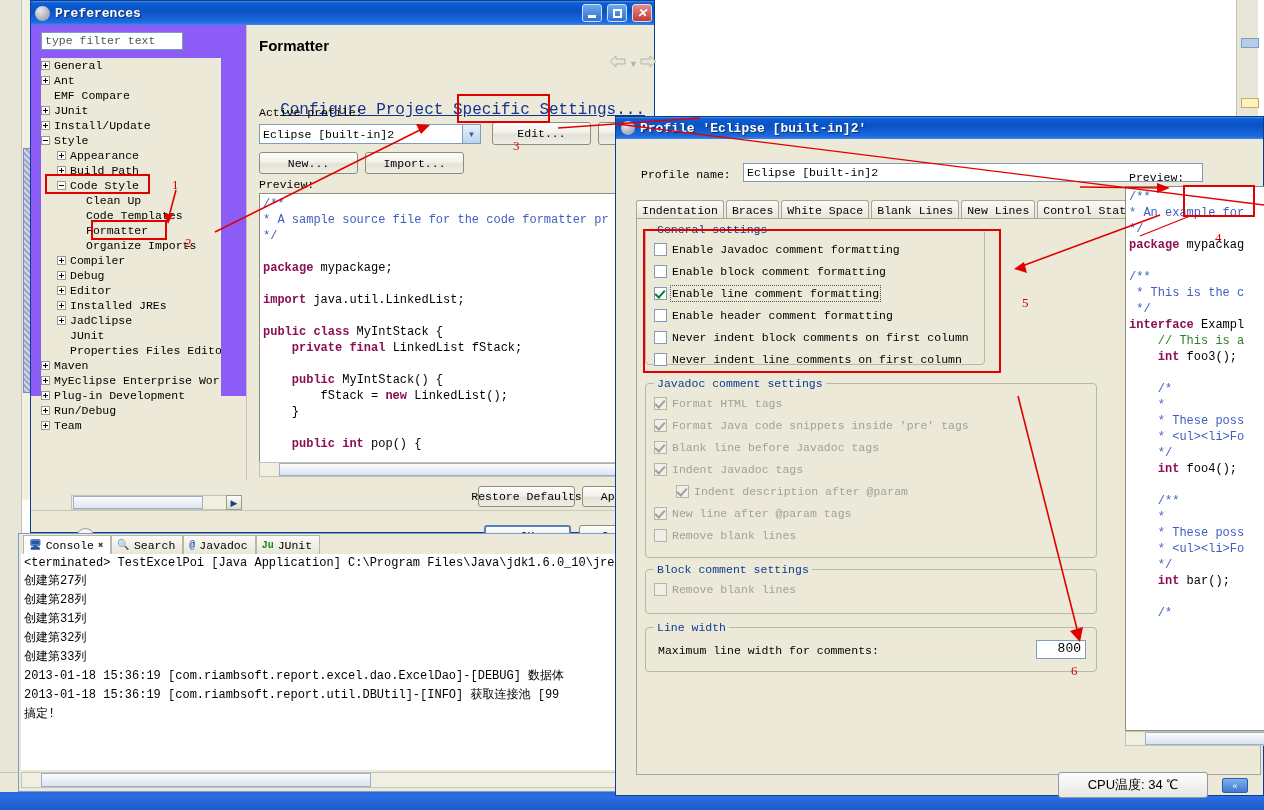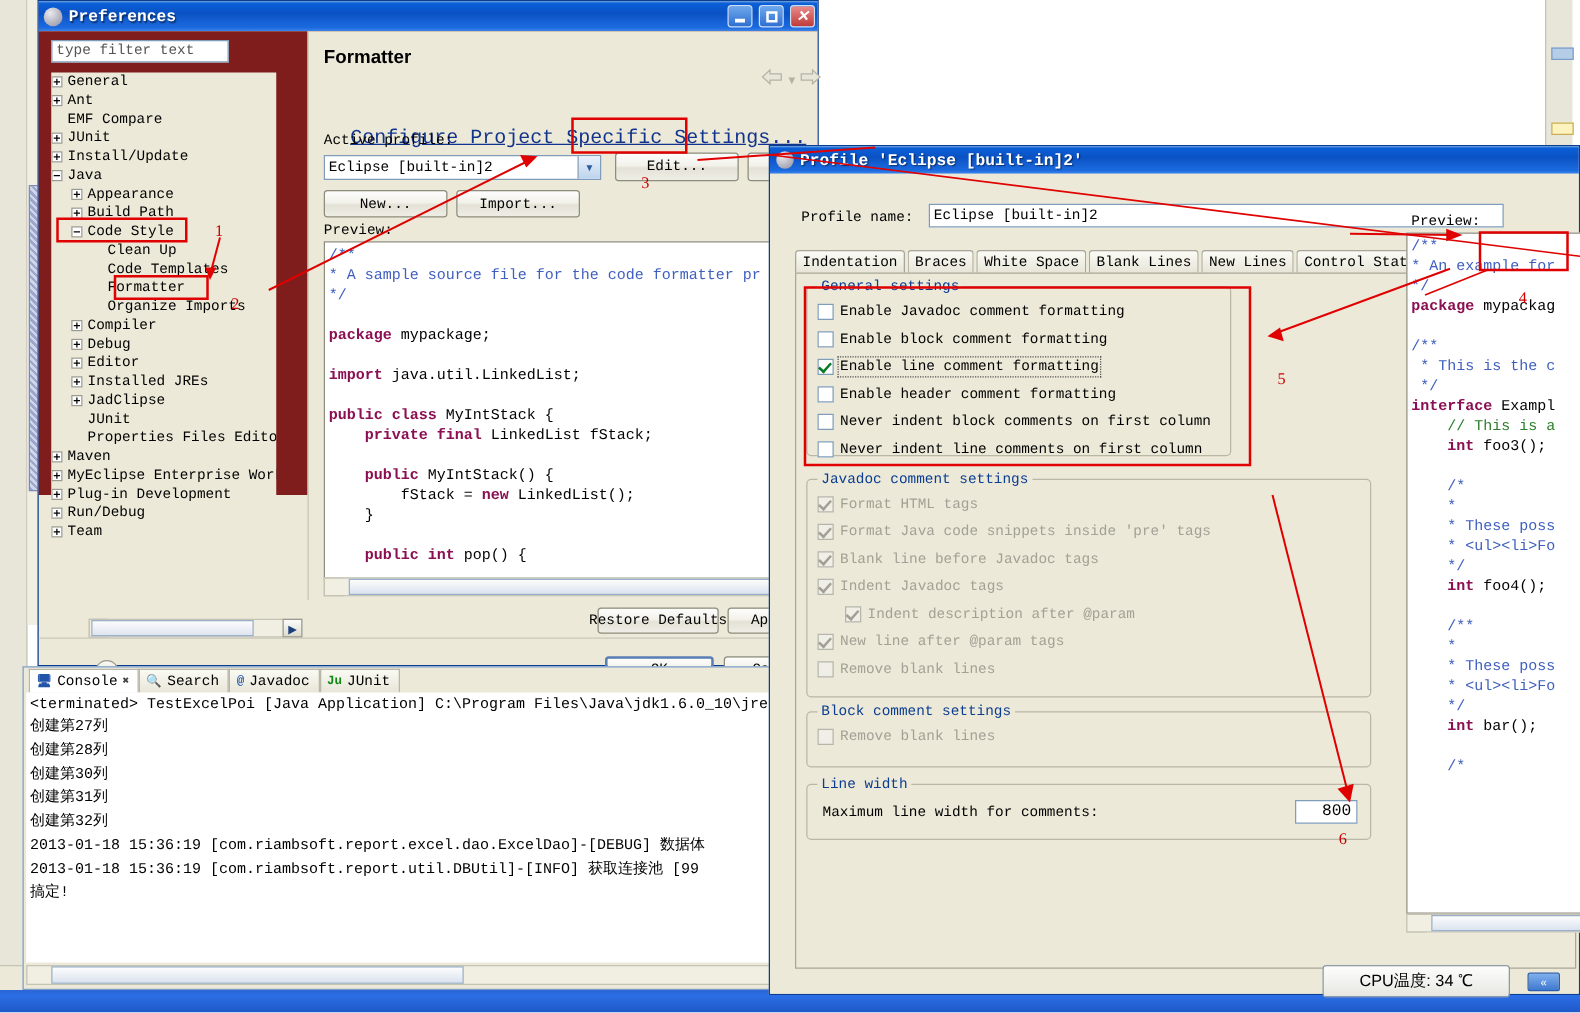--- a/index.html
+++ b/index.html
@@ -89,21 +89,21 @@
   #prefs-title .t {
     color: #fff; font-weight: bold; font-family: "Liberation Mono", monospace; font-size: 13px;
     text-shadow: 1px 1px 1px rgba(0,0,0,.5);
     flex: 1;
   }
   .winbtn { width: 20px; height: 18px; border:1px solid #cfe0f5; border-radius:3px; display:flex;align-items:center;justify-content:center;
     background: linear-gradient(to bottom,#6fa8ec,#2f6fd0); }
   .winbtn.close { background: linear-gradient(to bottom,#e98c8c,#c03a3a); }
   .winbtn i { display:block; }
 
-  #prefs-body { position:absolute; left:0; top:24px; width:623px; height:371px; background:#7f1d1d; }
+  #prefs-body { position:absolute; left:0; top:24px; width:623px; height:371px; background:#8b5cf6; }
   #filter-input {
     position:absolute; left:10px; top:7px; width:142px; height:18px;
     background:#fff; border:1px solid #7f9db9;
     font-family:"Liberation Mono", monospace; font-size:11.5px; color:#000;
     padding: 1px 3px; line-height: 14px;
   }
   #tree {
     position:absolute; left:10px; top:33px; width:180px; height:404px;
     background:#ece9d8; overflow:hidden;
   }
@@ -243,21 +243,21 @@
         <div class="tnode" style="padding-left: 0px;">
           <span class="exp plus"></span>
           <span class="lbl">JUnit</span>
         </div>
         <div class="tnode" style="padding-left: 0px;">
           <span class="exp plus"></span>
           <span class="lbl">Install/Update</span>
         </div>
         <div class="tnode" style="padding-left: 0px;">
           <span class="exp "></span>
-          <span class="lbl">Java</span>
+          <span class="lbl">Style</span>
         </div>
         <div class="tnode" style="padding-left: 16px;">
           <span class="exp plus"></span>
           <span class="lbl">Appearance</span>
         </div>
         <div class="tnode" style="padding-left: 16px;">
           <span class="exp plus"></span>
           <span class="lbl">Build Path</span>
         </div>
         <div class="tnode" style="padding-left: 16px;">
@@ -399,23 +399,23 @@
       <div class="ctab">
         <span style="font-size: 10px; color: rgb(17, 136, 17); font-weight: bold;">Ju</span>
         <span>JUnit</span>
       </div>
     </div>
   <div id="console-body">
     <div class="cline" style="line-height:18px;">&lt;terminated&gt; TestExcelPoi [Java Application] C:\Program Files\Java\jdk1.6.0_10\jre\bin\javaw.exe  (2</div>
     <div id="console-lines">
         <div class="cline">创建第27列</div>
         <div class="cline">创建第28列</div>
-        <div class="cline">创建第30列</div>
         <div class="cline">创建第31列</div>
         <div class="cline">创建第32列</div>
+        <div class="cline">创建第33列</div>
         <div class="cline">2013-01-18 15:36:19 [com.riambsoft.report.excel.dao.ExcelDao]-[DEBUG] 数据体</div>
         <div class="cline">2013-01-18 15:36:19 [com.riambsoft.report.util.DBUtil]-[INFO] 获取连接池 [99</div>
         <div class="cline">搞定!</div>
       </div>
   </div>
   <div class="sbtn" style="left:2px;top:238px;height:16px;">◀</div>
   <div id="console-hsb"></div>
   <div id="console-hsb-thumb"></div>
 </div>
 

